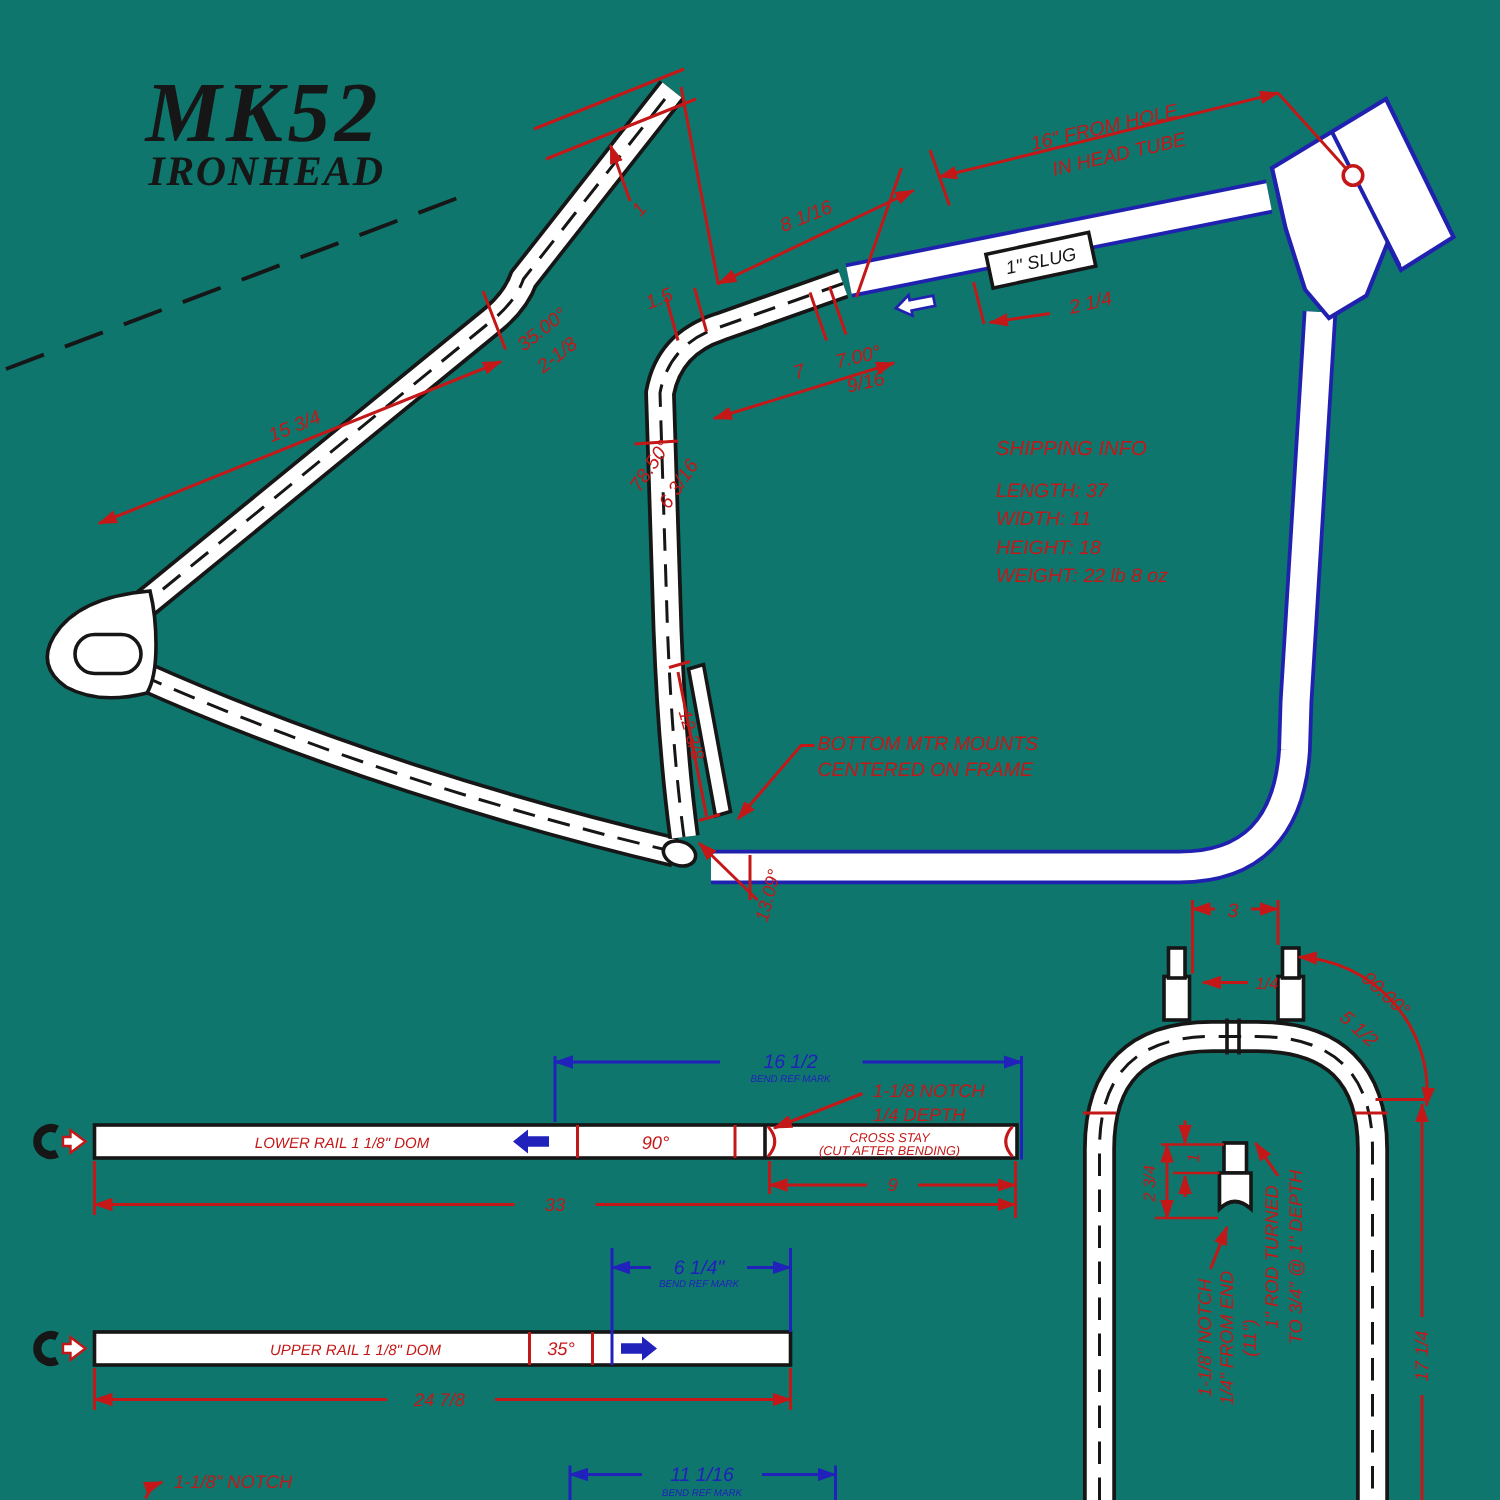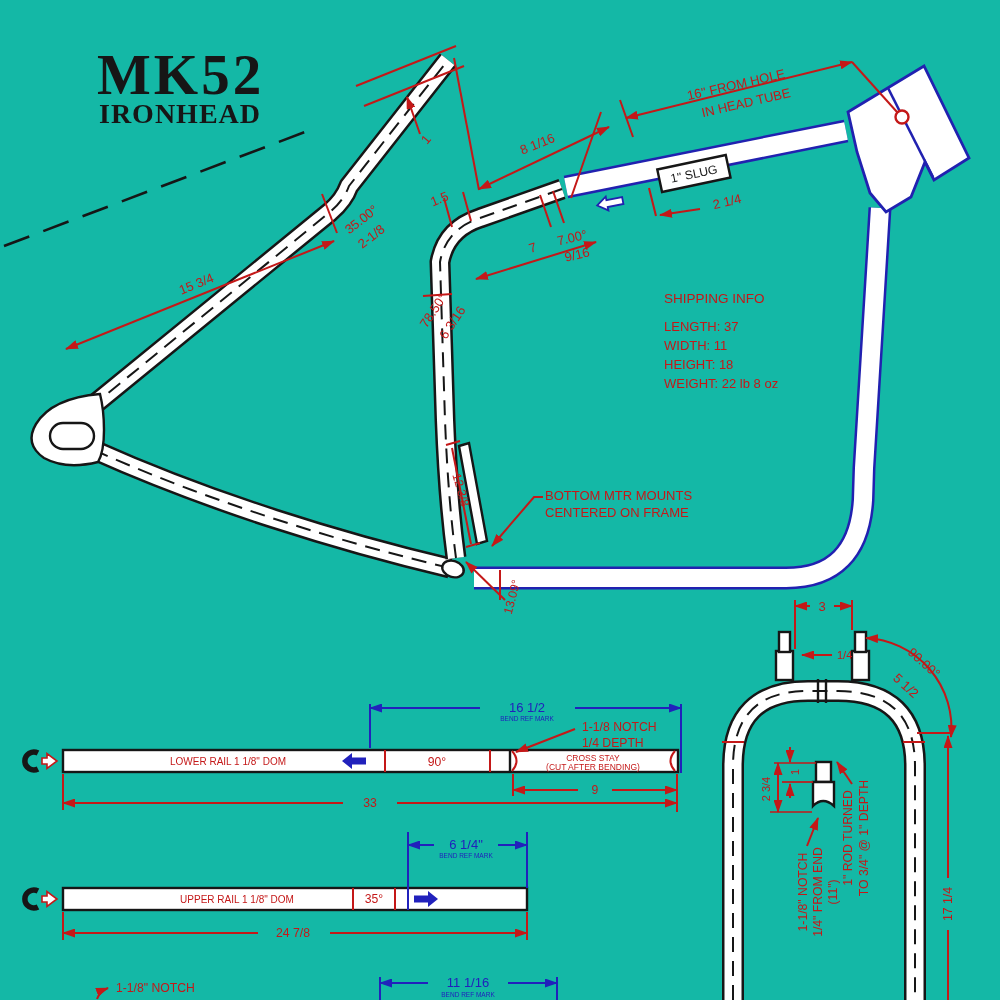--- a/index.html
+++ b/index.html
@@ -1,16 +1,16 @@
 <!DOCTYPE html>
 <html><head>
 <meta charset="utf-8">
 <style>
   html,body{margin:0;padding:0;background:#fff;}
-  .page{width:1000px;height:1000px;position:relative;background:#14b8a6;overflow:hidden;}
+  .page{width:1000px;height:1000px;position:relative;background:#0f766e;overflow:hidden;font-style:italic;}
   svg{display:block;}
   text{font-family:"Liberation Sans",sans-serif;font-size:13px;}
   .mid{text-anchor:middle;}
   .rt{fill:#c41818;}
   .bt{fill:#2121bc;}
   .kt{fill:#161616;}
   .tiny{font-size:6.5px;}
   .s10{font-size:10px;}
   .s85{font-size:8.5px;}
   .s11{font-size:11px;}

